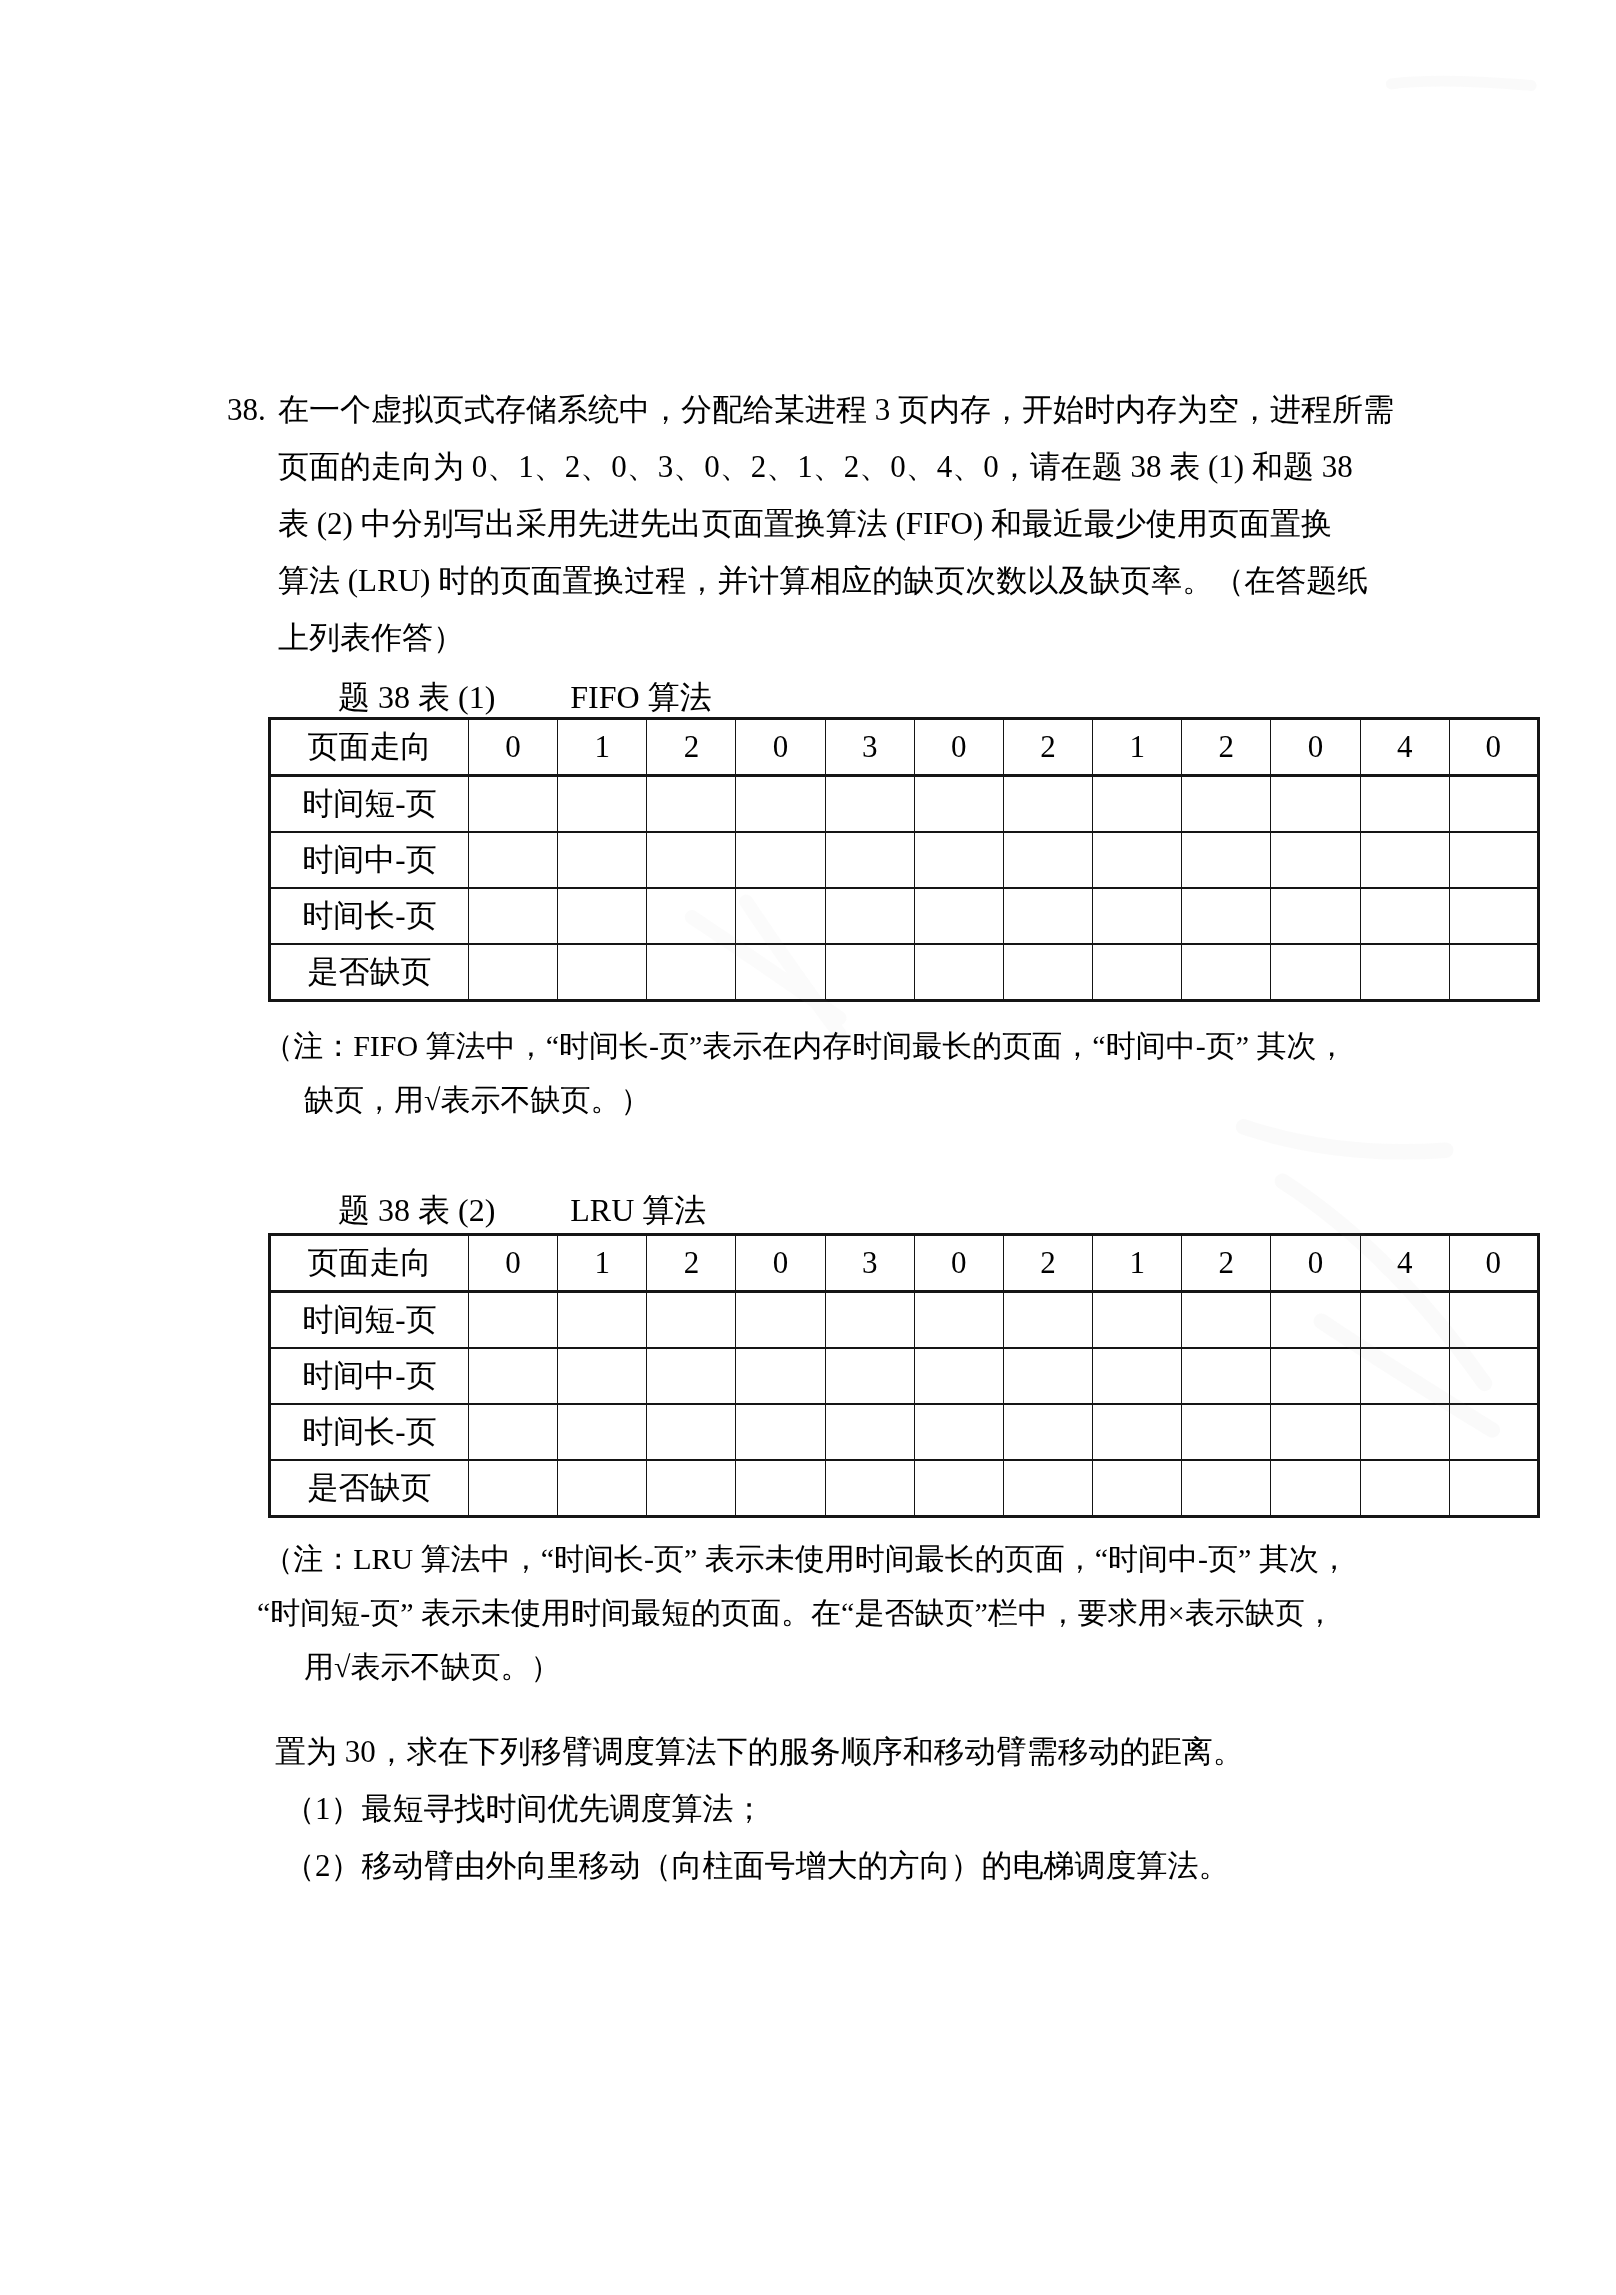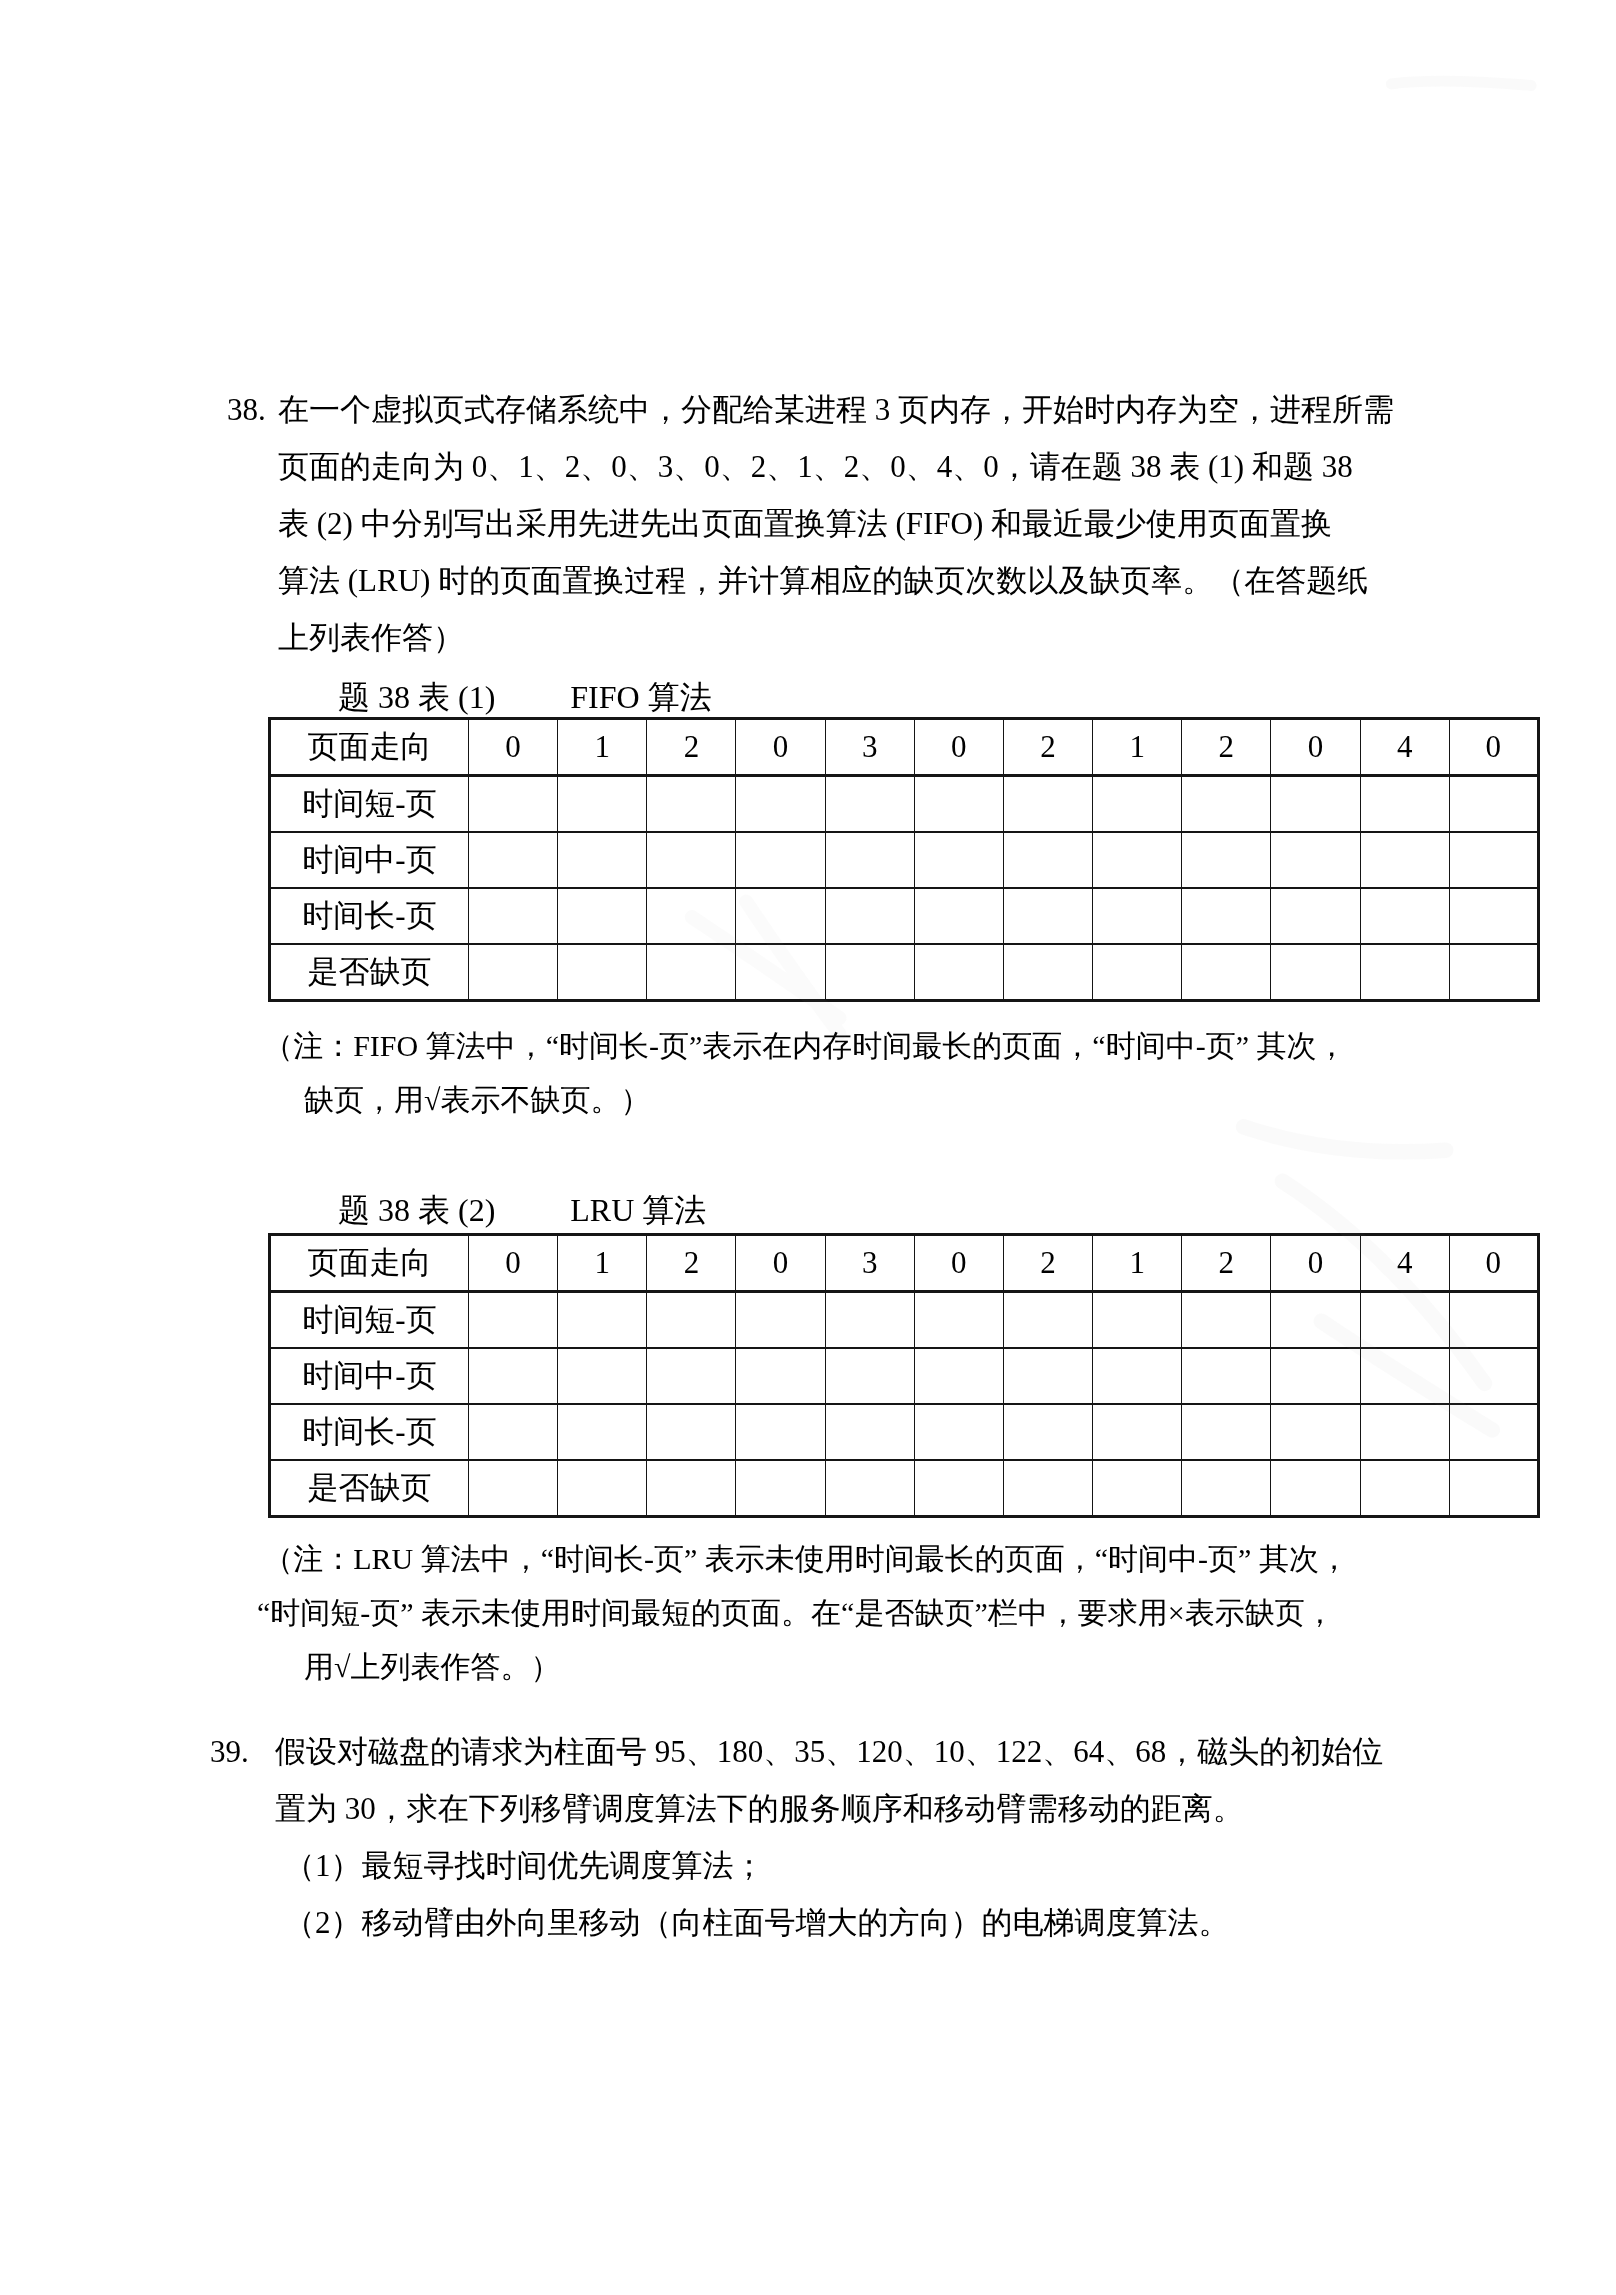--- a/index.html
+++ b/index.html
@@ -273,25 +273,24 @@
             <td></td>
             <td></td>
           </tr>
         </tbody>
       </table>
     </div>
 
   <div class="note note2">
     <div class="ln ln1">（注：LRU 算法中，“时间长-页” 表示未使用时间最长的页面，“时间中-页” 其次，</div>
     <div class="ln ln2">“时间短-页” 表示未使用时间最短的页面。在“是否缺页”栏中，要求用×表示缺页，</div>
-    <div class="ln ln3">用√上列表作答。）</div>
+    <div class="ln ln3">用√表示不缺页。）</div>
   </div>
 
   <div class="para q39">
-    <div class="ln"><span class="num">39.</span><span>假设对磁盘的请求为柱面号 95、180、35、120、10、122、64、68，磁头的初始位</span></div>
     <div class="ln cont">置为 30，求在下列移臂调度算法下的服务顺序和移动臂需移动的距离。</div>
     <div class="ln item">（1）最短寻找时间优先调度算法；</div>
     <div class="ln item">（2）移动臂由外向里移动（向柱面号增大的方向）的电梯调度算法。</div>
   </div>
 
   <svg class="artifacts" width="1616" height="2295" viewBox="0 0 2079 2953" aria-hidden="true">
     <g stroke="#9a9a9a" fill="none" stroke-linecap="round">
       <path d="M1790 108 q 60 -8 180 2" stroke-width="14" opacity="0.05"></path>
       <path d="M890 1180 q 90 60 190 130 M960 1160 q 60 90 120 170" stroke-width="18" opacity="0.045"></path>
       <path d="M1600 1450 q 120 40 260 30 M1650 1520 q 140 90 260 260 M1700 1700 q 90 60 220 140" stroke-width="20" opacity="0.05"></path>

